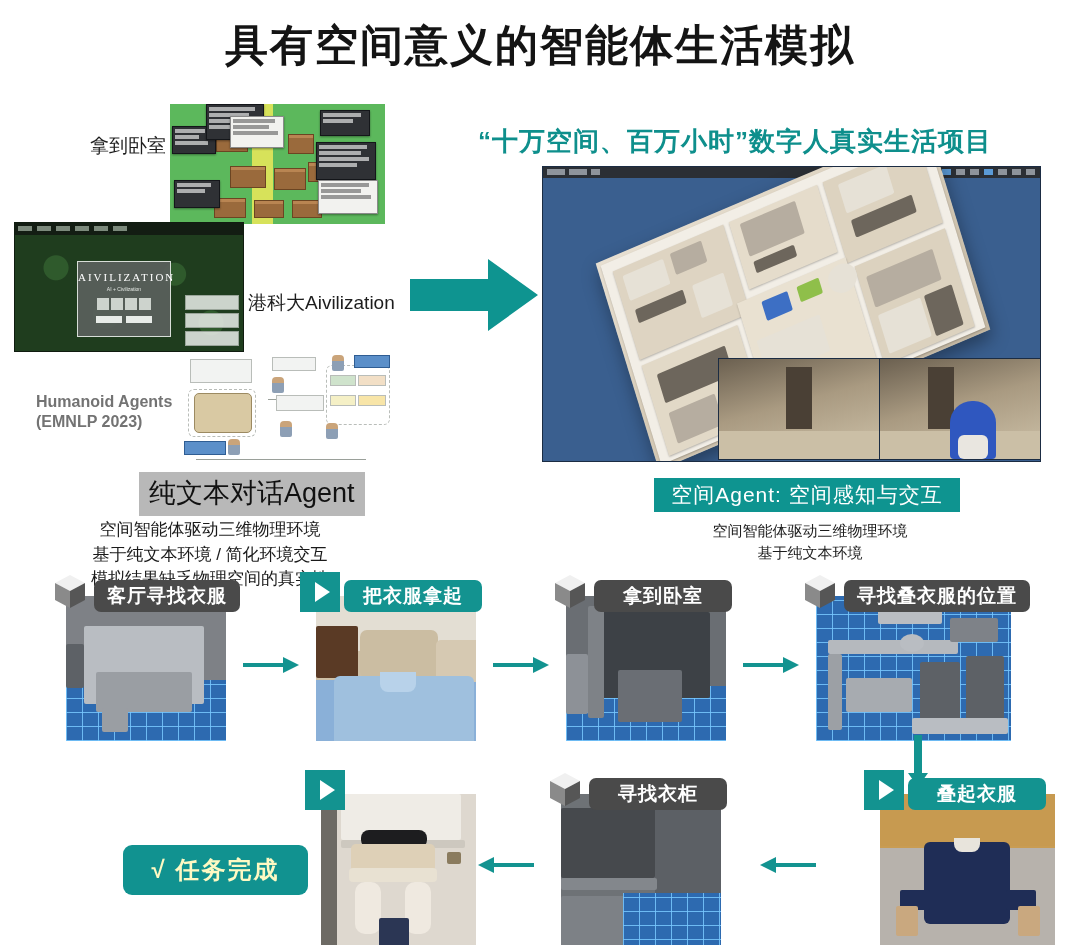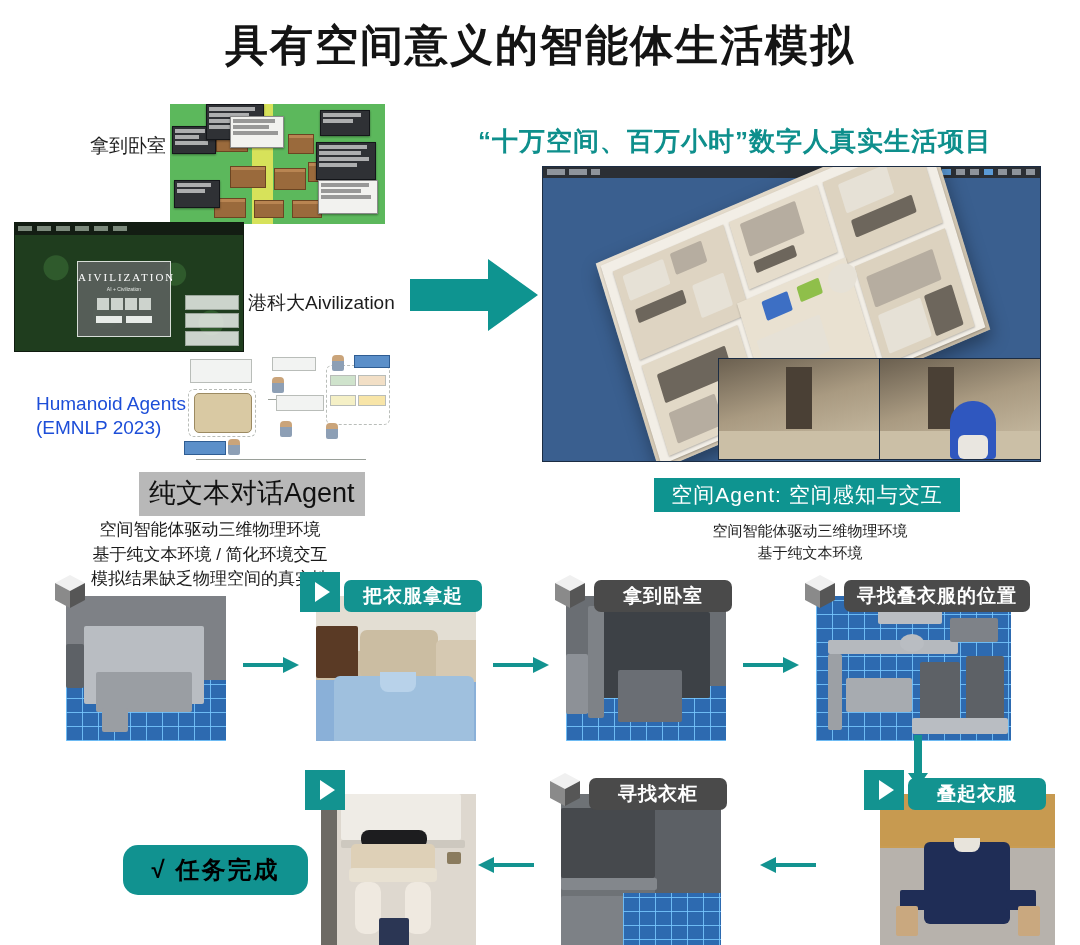--- a/index.html
+++ b/index.html
@@ -42,21 +42,21 @@
   .left-label {
     font-size: 19px;
     color: #1d1d1d;
     font-weight: 500;
     white-space: nowrap;
   }
   #label-stanford { top: 133px; left: 90px; }
   #label-aivilization { top: 290px; left: 248px; }
   #label-humanoid {
     top: 392px; left: 36px; width: 180px;
-    font-size: 19px; line-height: 1.25; color: #1d4ed8;
+    font-size: 16px; line-height: 1.25; color: #737373; font-weight: bold;
   }
 
   
   #stanford-thumb {
     top: 104px; left: 170px; width: 215px; height: 120px;
     background:
       radial-gradient(circle at 20% 30%, #3f8f3a 0 7px, transparent 8px),
       radial-gradient(circle at 78% 18%, #3f8f3a 0 7px, transparent 8px),
       radial-gradient(circle at 88% 72%, #3f8f3a 0 6px, transparent 7px),
       linear-gradient(90deg, #5cb85c 0 38%, #d7e25a 38% 48%, #5cb85c 48% 100%),
@@ -298,23 +298,23 @@
 
   .photo { position: absolute; inset: 0; }
 
   
   .flow-arrow { position: absolute; }
 
   
   #task-complete {
     top: 845px; left: 123px; width: 185px; height: 50px;
     background: #119290;
-    border-radius: 15px;
+    border-radius: 9px;
     display: flex; align-items: center; justify-content: center;
-    color: #000000;
+    color: #fef9c3;
     font-size: 24px;
     font-weight: bold;
     letter-spacing: 2px;
   }
 </style>
 </head>
 <body>
 
 <div class="abs" id="page-title">具有空间意义的智能体生活模拟</div>
 
@@ -505,20 +505,21 @@
     <div class="sim-obj dark" style="left:0px;top:48px;width:18px;height:44px;"></div>
     <div class="sim-obj" style="left:36px;top:112px;width:26px;height:24px;"></div>
   </div>
   <div class="badge-icon">
     <svg width="40" height="40" viewBox="0 0 40 40">
       <polygon points="20,3 35,11 20,19 5,11" fill="#f0f0f0"></polygon>
       <polygon points="5,11 20,19 20,36 5,28" fill="#8a8a8a"></polygon>
       <polygon points="35,11 20,19 20,36 35,28" fill="#565656"></polygon>
     </svg>
   </div>
+  <div class="step-badge gray">客厅寻找衣服</div>
 </div>
 
 <div class="flow-arrow" style="left:243px;top:655px;">
   <svg width="56" height="20" viewBox="0 0 56 20">
       <path d="M0 8h40V2l16 8-16 8v-6H0z" fill="#139390"></path>
     </svg>
 </div>
 
 <div class="step" style="left:300px;top:580px;width:200px;height:165px;">
   <div class="step-thumb">

